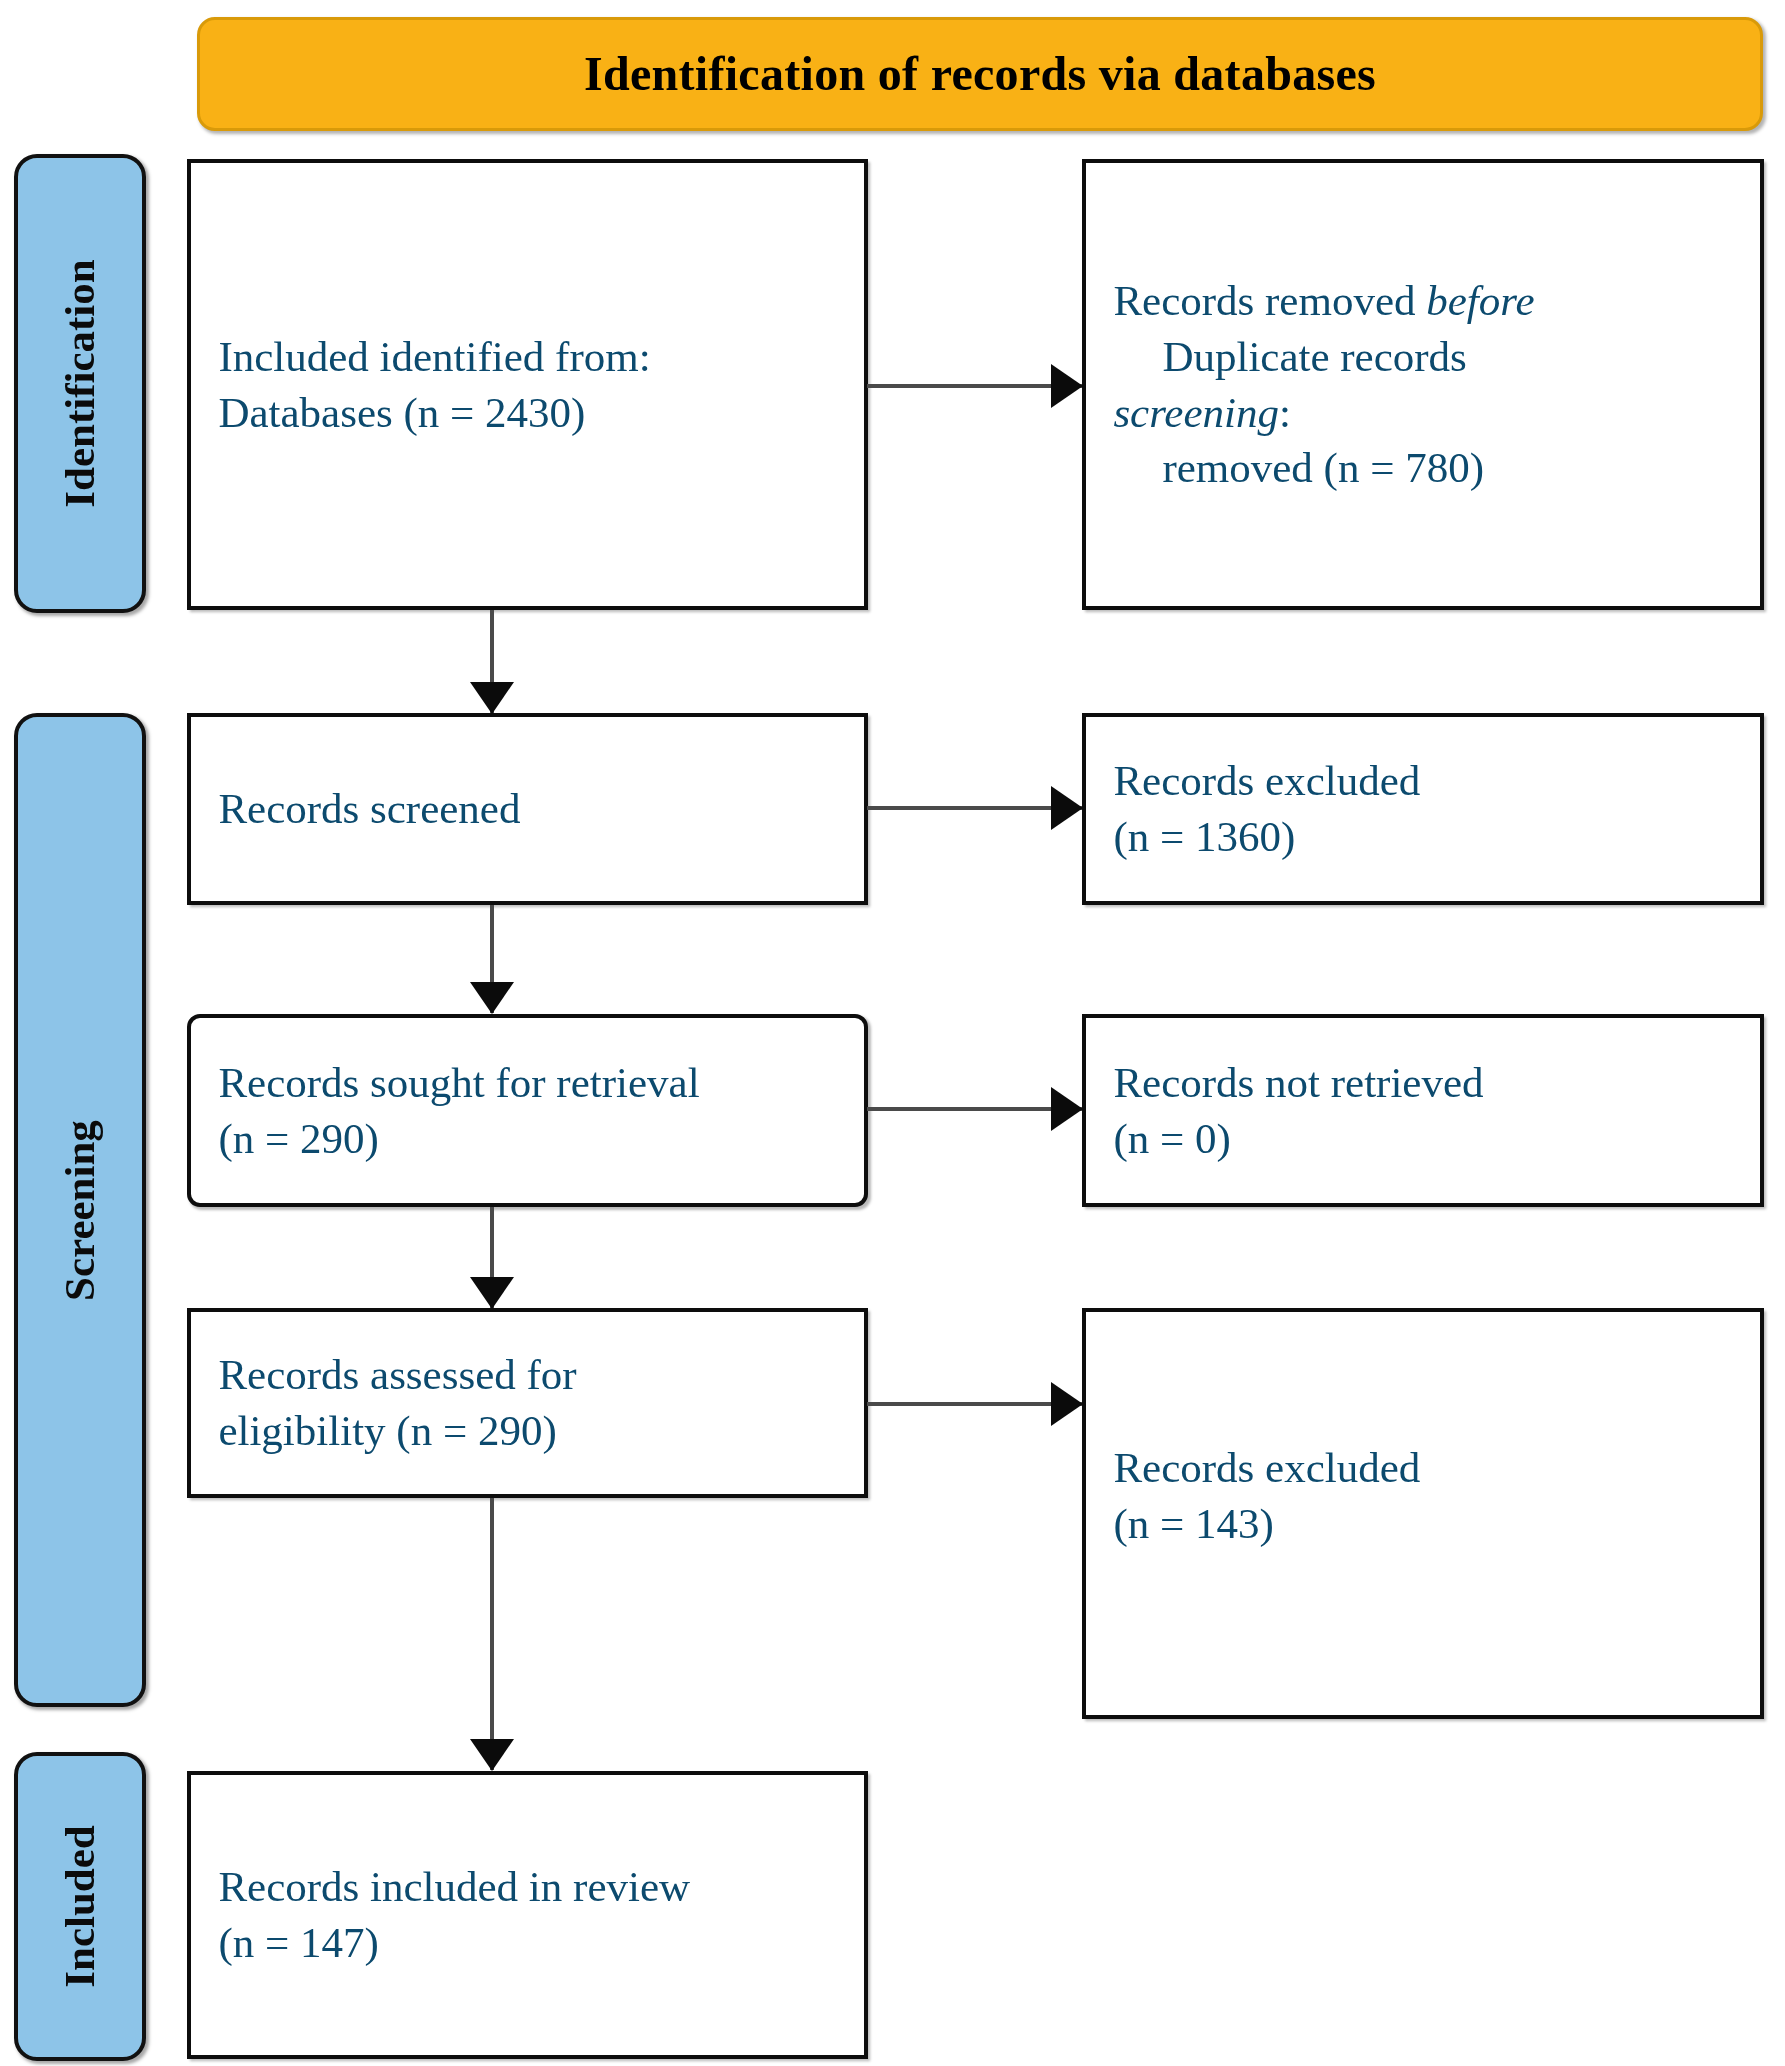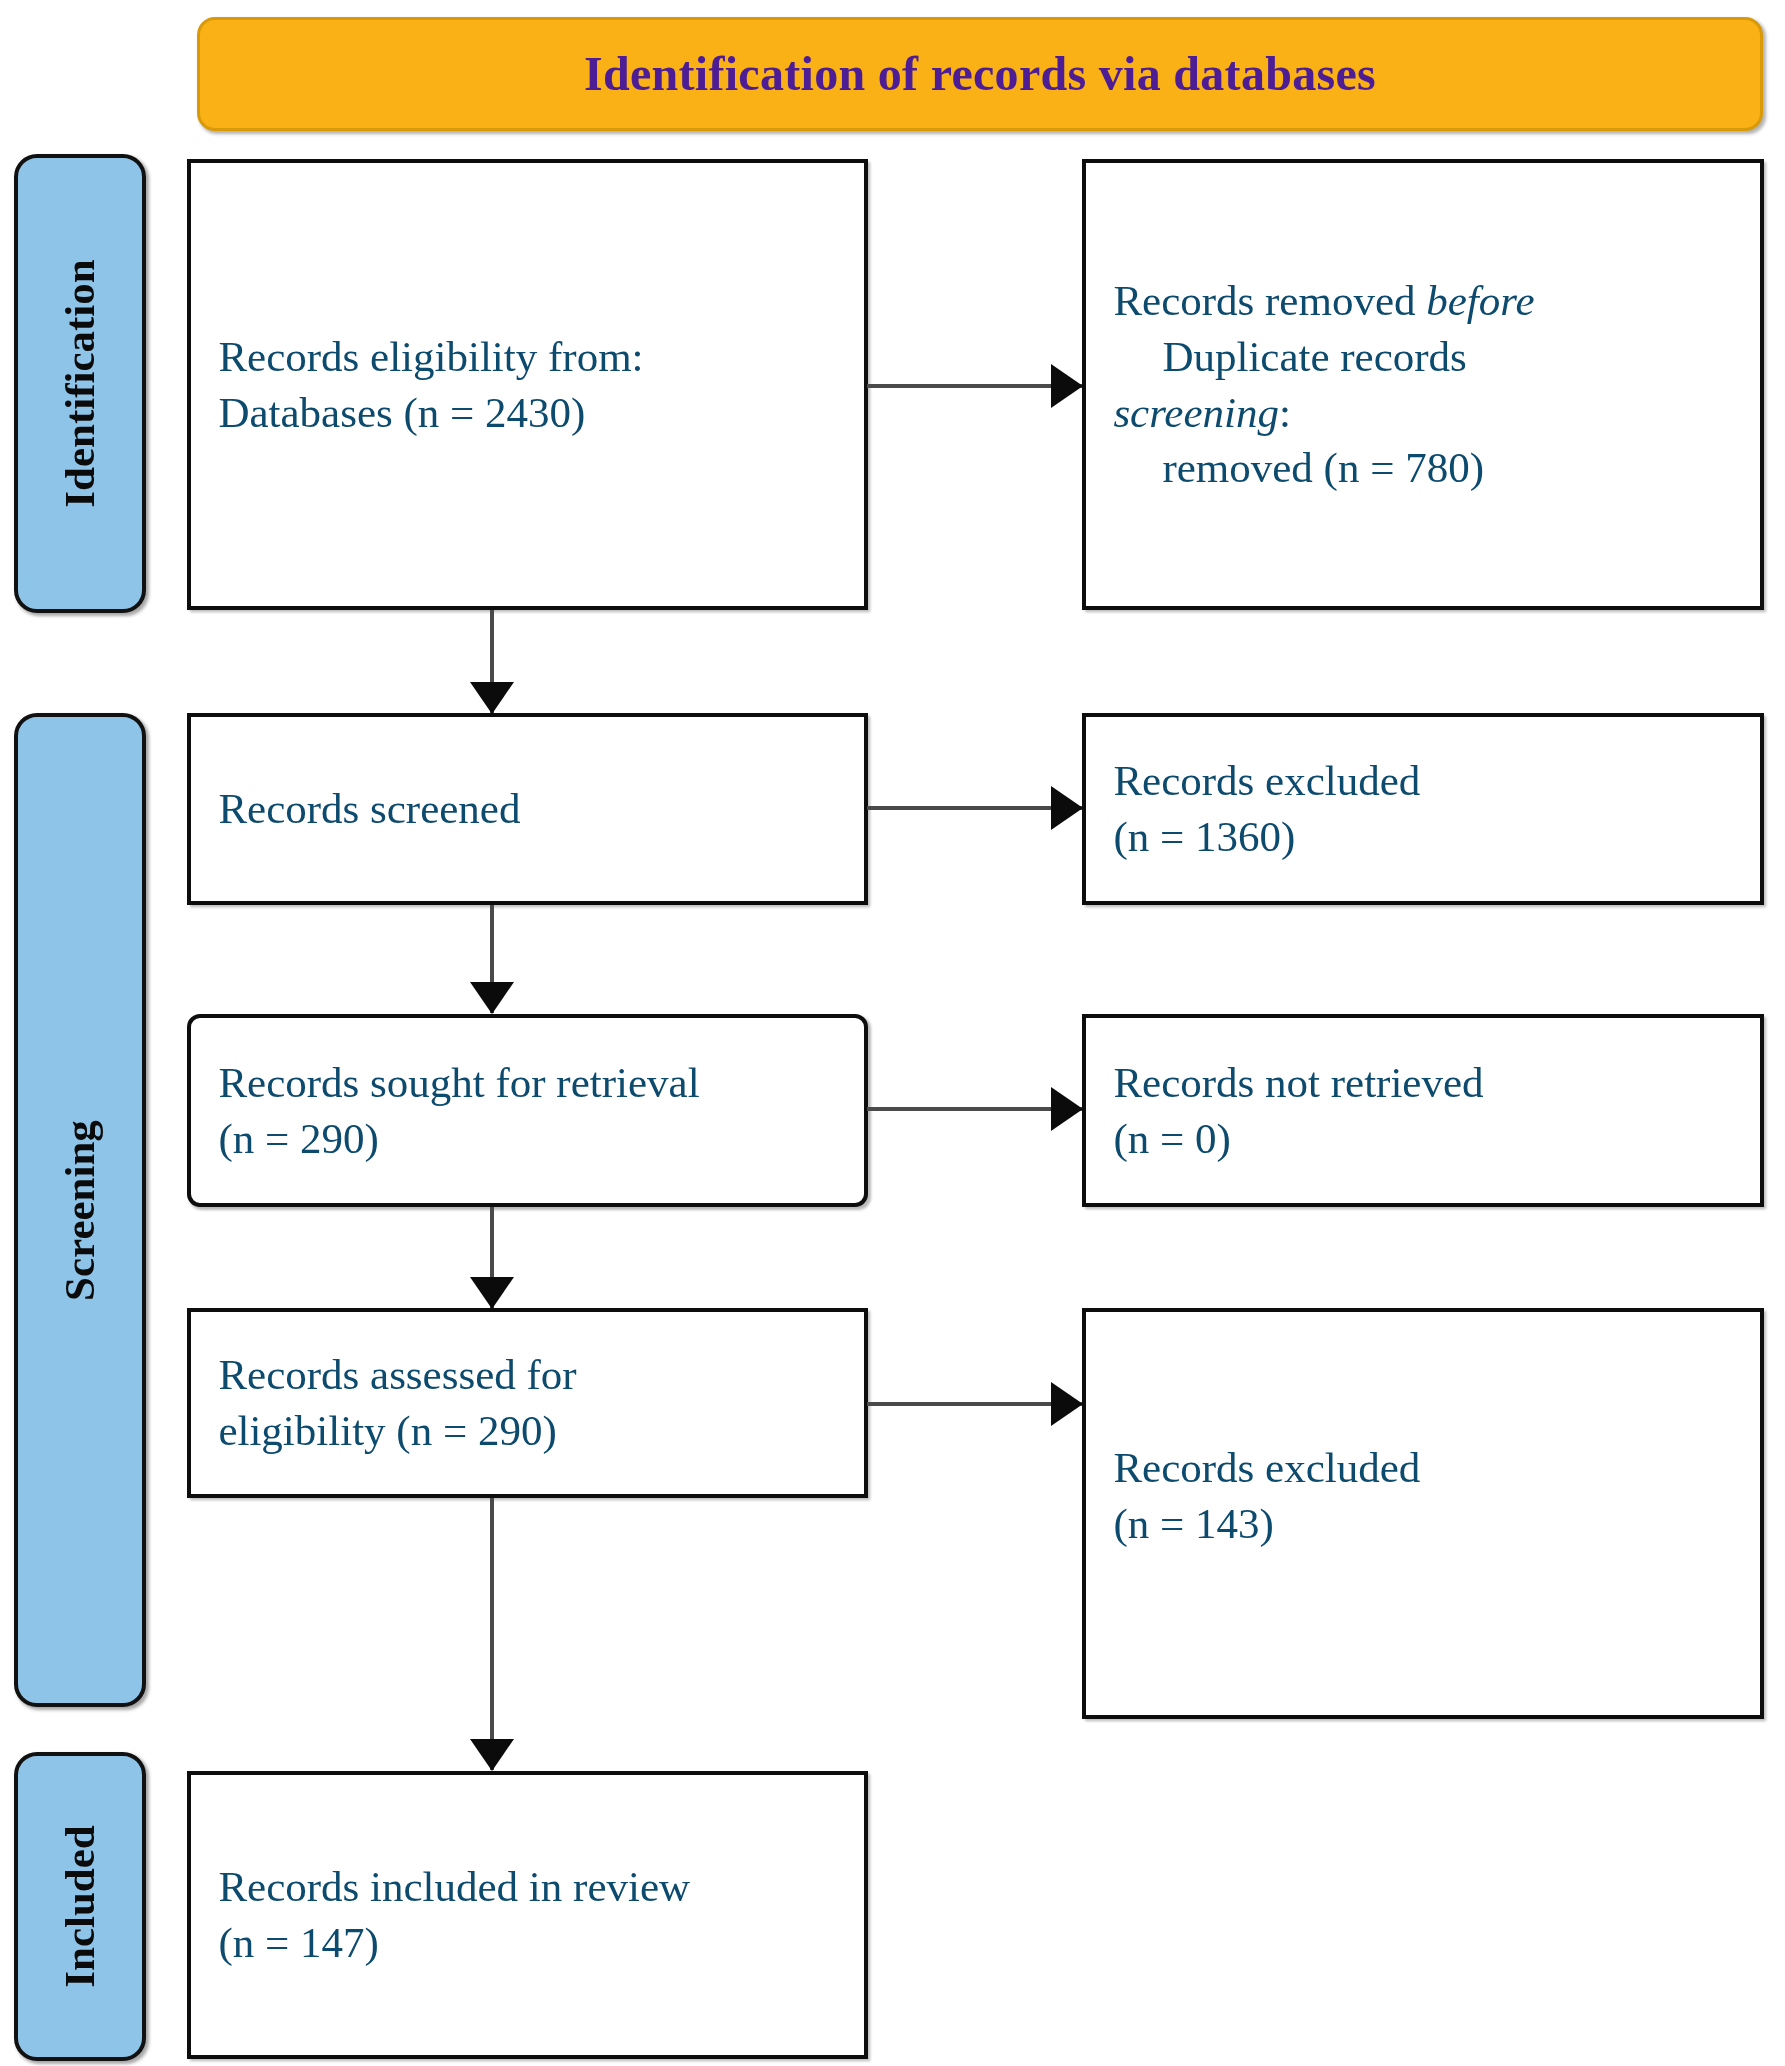--- a/index.html
+++ b/index.html
@@ -14,21 +14,21 @@
     position:absolute;
     left:197px; top:16.5px; width:1566px; height:114px;
     background:#F9B115;
     border:3.4px solid #D99A09;
     border-radius:18px;
     box-sizing:border-box;
     display:flex;align-items:center;justify-content:center;
     box-shadow:2.1px 2.7px 3.4px rgba(0,0,0,0.30);
   }
   .header-title{
-    font-size:48px;font-weight:bold;color:#4c1d95;
+    font-size:48px;font-weight:bold;color:#000000;
     letter-spacing:0.3px;line-height:1;
     text-align:center;white-space:nowrap;
   }
 
   
   .stage{
     position:absolute;
     left:13.7px; width:132px;
     background:#8DC4E8;
     border:4.1px solid #111;
@@ -127,21 +127,21 @@
 
   <div class="stage" id="stage-screening">
     <span class="stage-label">Screening</span>
   </div>
 
   <div class="stage" id="stage-included">
     <span class="stage-label">Included</span>
   </div>
 
   <div class="box col-left" id="box-identified">
-    <div class="line">Records eligibility from:</div>
+    <div class="line">Included identified from:</div>
     <div class="line">Databases (n = 2430)</div>
   </div>
 
   <div class="box col-right" id="box-removed">
     <div class="stack">
       <div class="line"><span>Records removed </span><em>before</em></div>
       <div class="line indent">Duplicate records</div>
       <div class="line"><em>screening</em><span>:</span></div>
       <div class="line indent">removed (n = 780)</div>
     </div>

